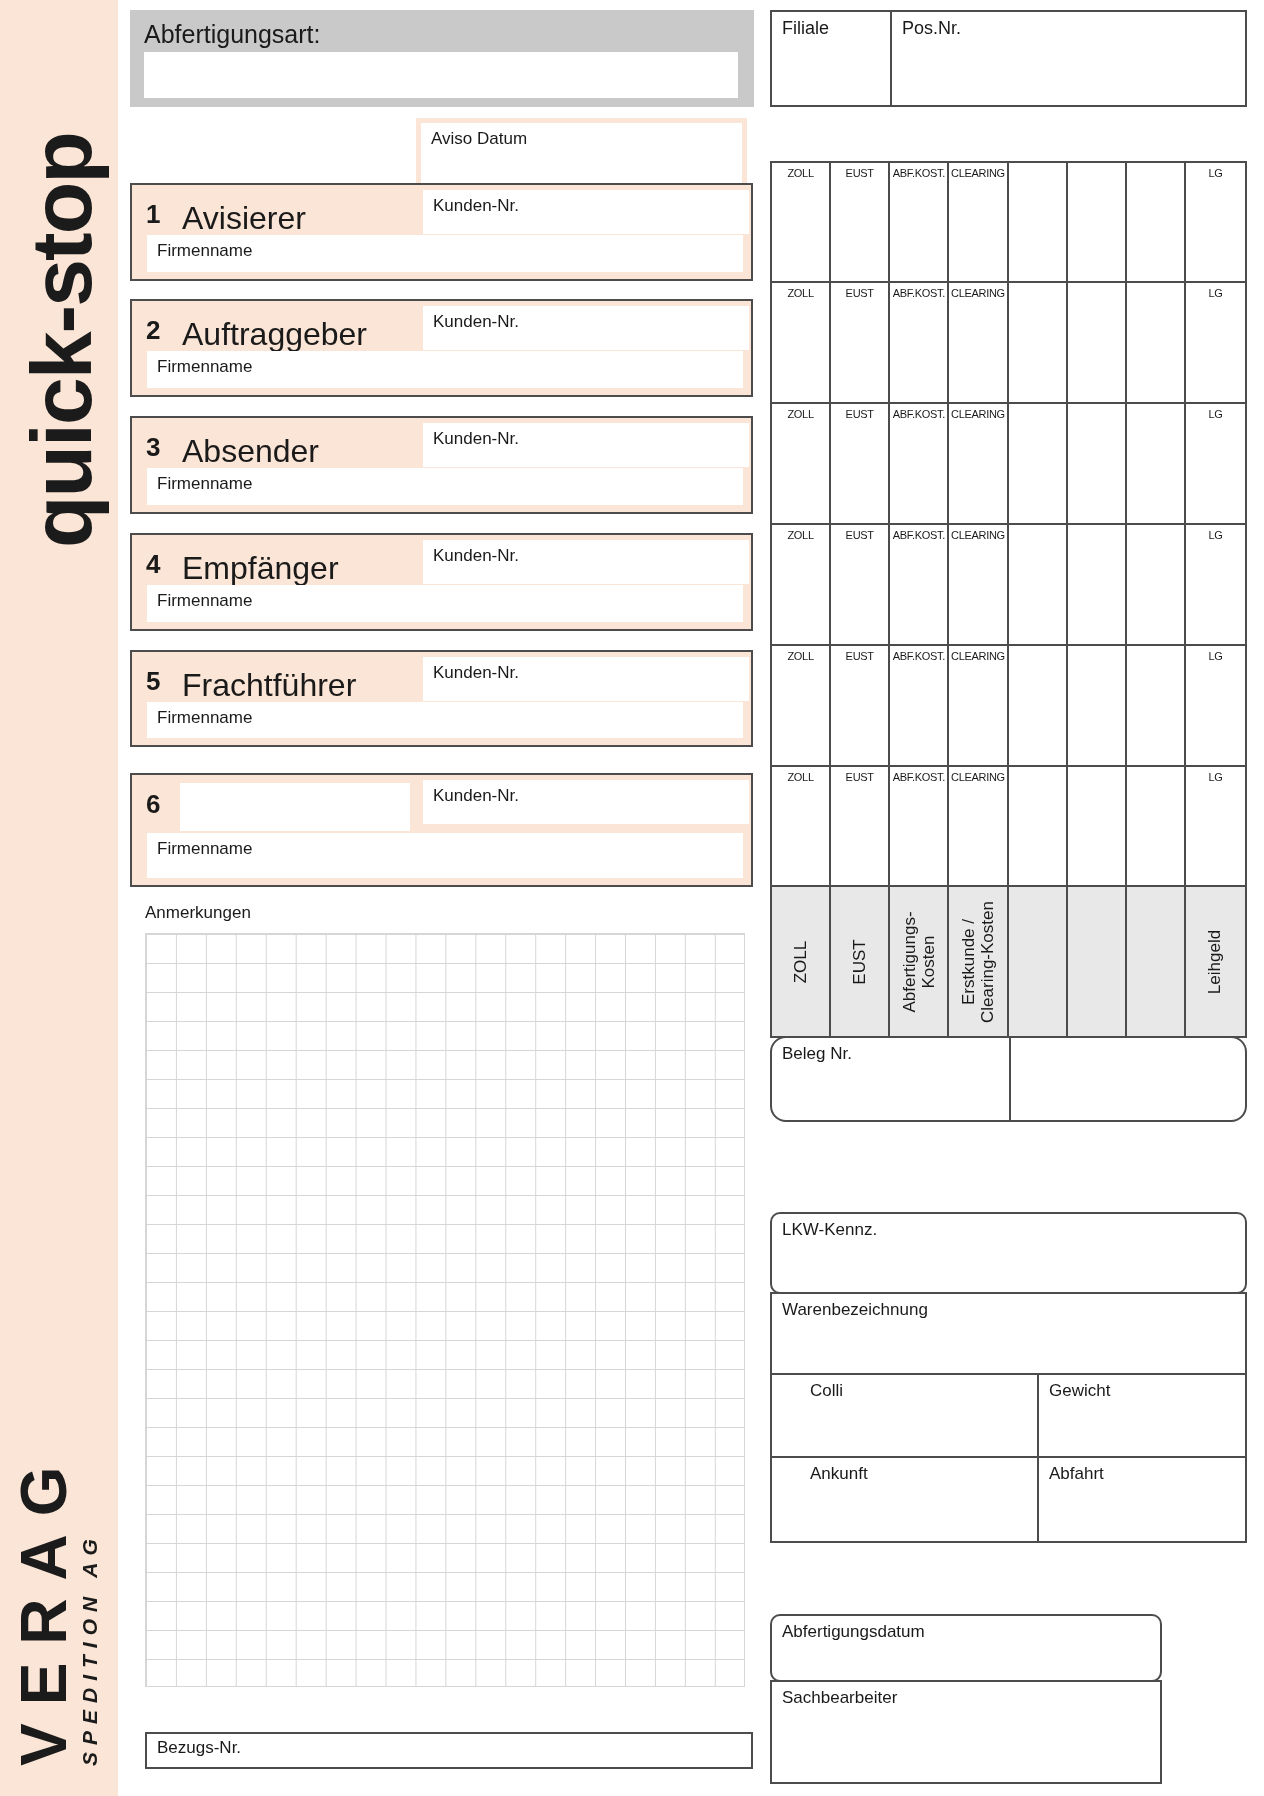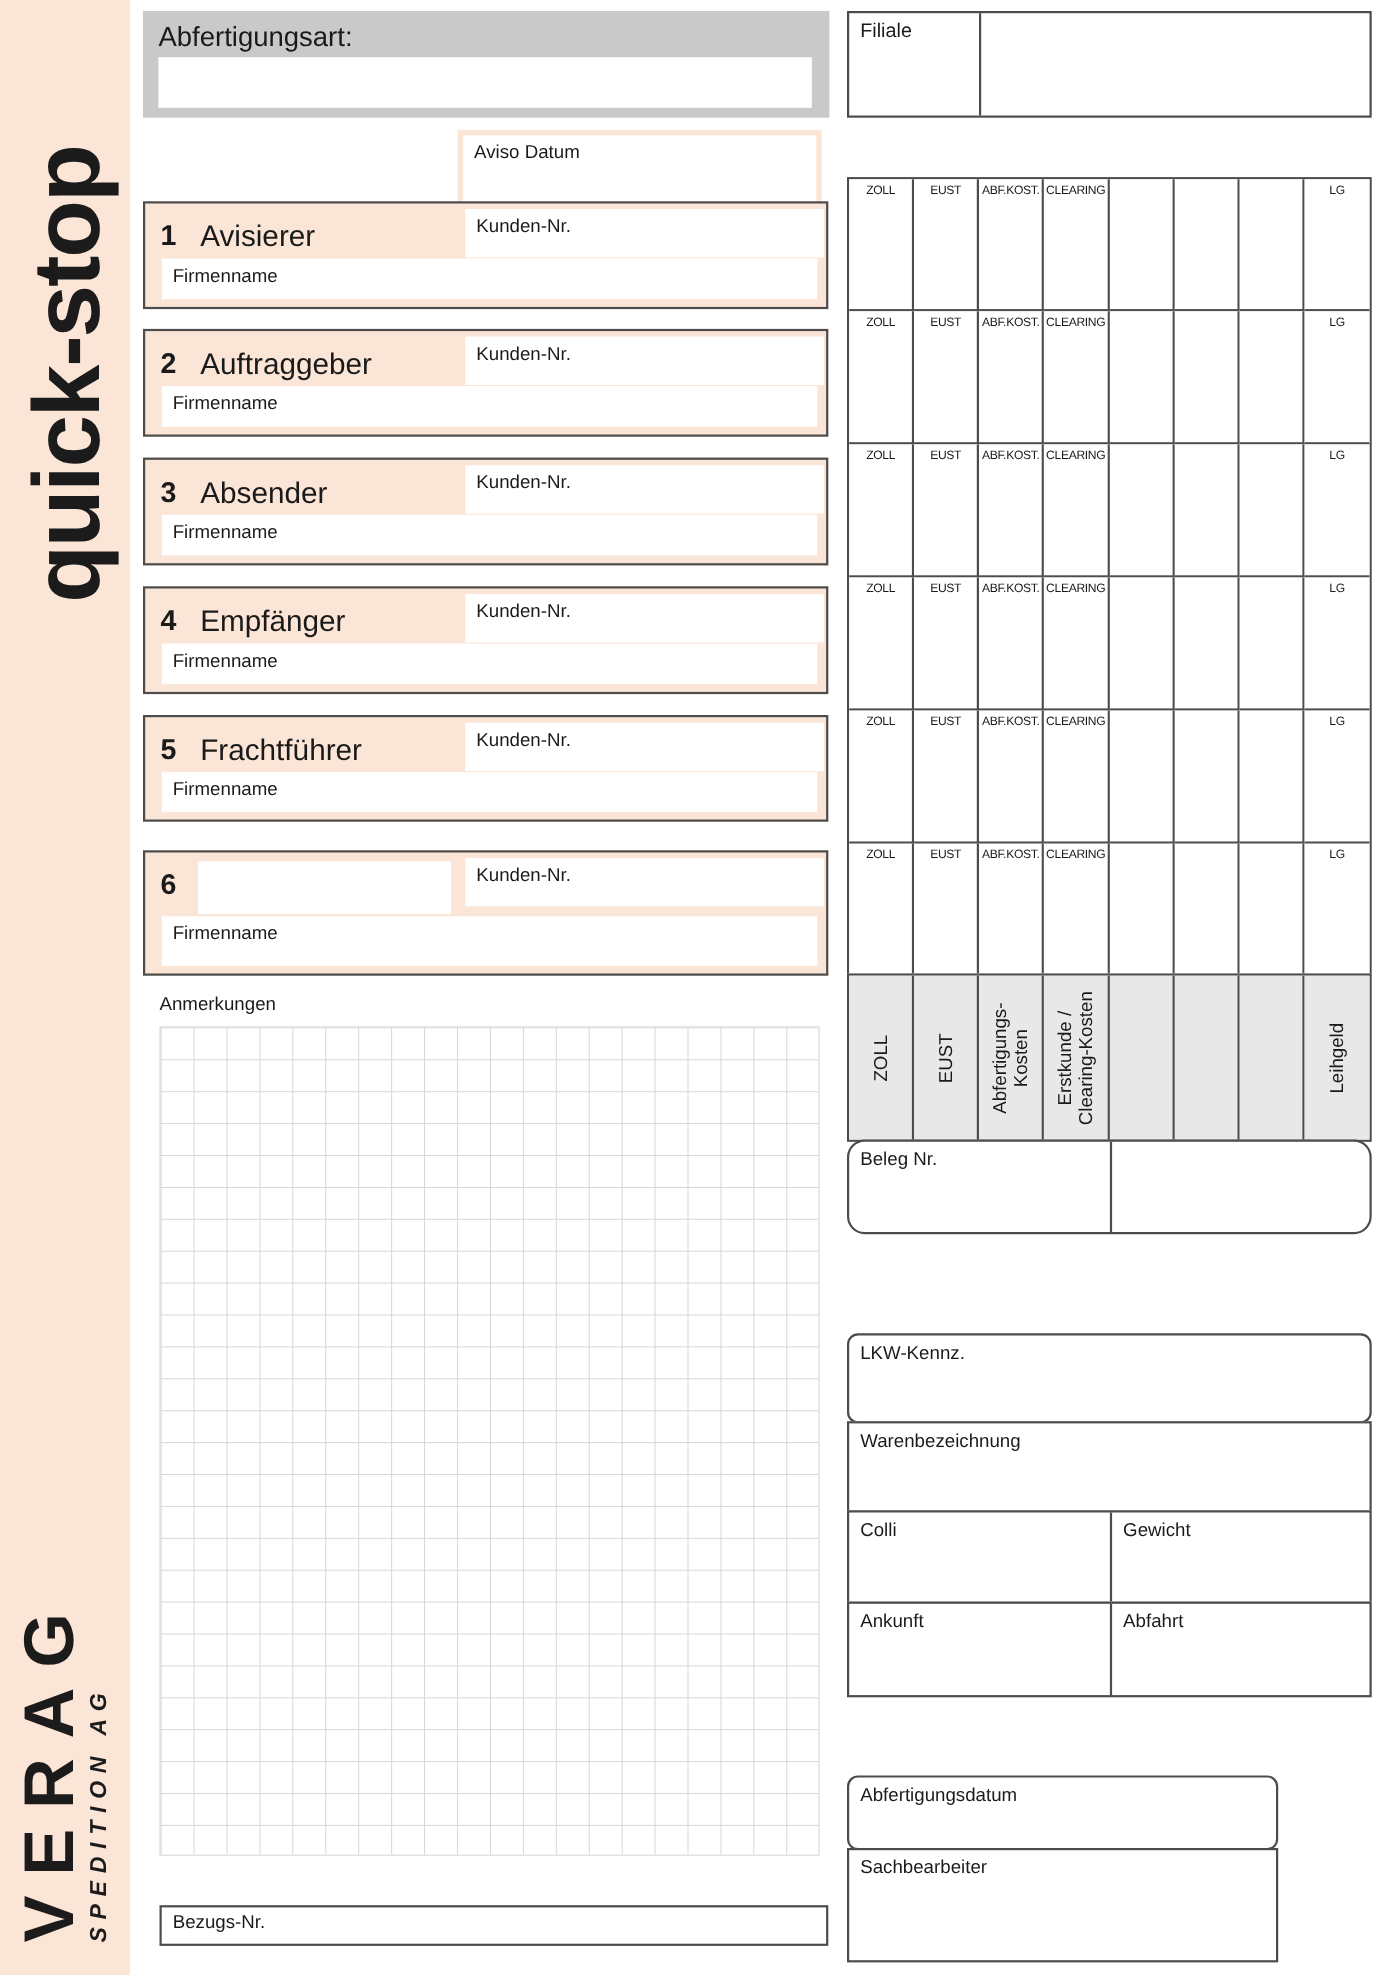--- a/index.html
+++ b/index.html
@@ -36,21 +36,21 @@
   .filiale-box{left:770px;top:10px;width:477px;height:97px;display:flex;}
   .filiale-cell{width:118px;border-right:2px solid var(--border);}
   .pos-cell{flex:1;}
   .cell-label{font-size:18px;display:block;padding:6px 0 0 10px;}
   
   .aviso{left:416px;top:118px;width:331px;height:80px;background:var(--peach);}
   .aviso-inner{left:5px;top:5px;right:5px;bottom:5px;background:#fff;}
   
   .section{left:130px;width:623px;border:2px solid var(--border);background:var(--peach);}
   .sec-num{position:absolute;left:14px;top:14px;font-size:26px;font-weight:800;}
-  .sec-title{position:absolute;left:50px;top:15px;font-size:27px;}
+  .sec-title{position:absolute;left:50px;top:15px;font-size:32px;}
   .kunden{position:absolute;left:291px;top:5px;width:326px;height:44px;background:#fff;}
   .firma{position:absolute;left:15px;top:50px;right:8px;bottom:7px;background:#fff;}
   .custom-title{position:absolute;left:48px;top:8px;width:230px;height:48px;background:#fff;}
   
   .ab-header{left:770px;top:122px;width:477px;height:41px;background:var(--light-gray);
     display:flex;align-items:center;justify-content:center;font-size:20px;}
   .ab-grid{left:770px;top:161px;width:477px;height:726px;display:grid;
     grid-template-columns:repeat(8,1fr);grid-template-rows:120px 121px 121px 121px 121px auto;}
   .ab-cell{border-right:2px solid var(--border);border-bottom:2px solid var(--border);
     background:#fff;text-align:center;}
@@ -74,21 +74,21 @@
     background-image:
       linear-gradient(to right,var(--grid-line) 1px,transparent 1px),
       linear-gradient(to bottom,var(--grid-line) 1px,transparent 1px);
     background-size:29.95px 29px;
     background-color:#fff;
   }
   
   .ship{left:770px;top:1200px;width:477px;}
   .ship-row{border:2px solid var(--border);background:#fff;margin-top:-2px;position:relative;}
   .ship-row.first{margin-top:12px;border-radius:10px;}
-  .split{display:flex;}
+  .split{display:flex;padding-left:28px;}
   .split .lcell{width:237px;border-right:2px solid var(--border);}
   .split .rcell{flex:1;}
   
   .proc{left:770px;top:1602px;width:392px;}
   
   .bezug{left:145px;top:1732px;width:608px;height:37px;}
   .bezug .field-label{padding-top:4px;}
 </style>
 </head>
 <body>
@@ -104,20 +104,23 @@
 
   <div class="abs gray-panel">
     <span class="title">Abfertigungsart:</span>
     <div class="abs gray-input"></div>
   </div>
 
   <div class="abs box filiale-box">
     <div class="filiale-cell">
       <span class="cell-label">Filiale</span>
     </div>
+    <div class="pos-cell">
+      <span class="cell-label">Pos.Nr.</span>
+    </div>
   </div>
 
   <div class="abs aviso">
     <div class="abs aviso-inner">
       <span class="field-label">Aviso Datum</span>
     </div>
   </div>
 
   <div class="abs section" style="top:183px;height:98px;">
     <span class="sec-num">1</span>

